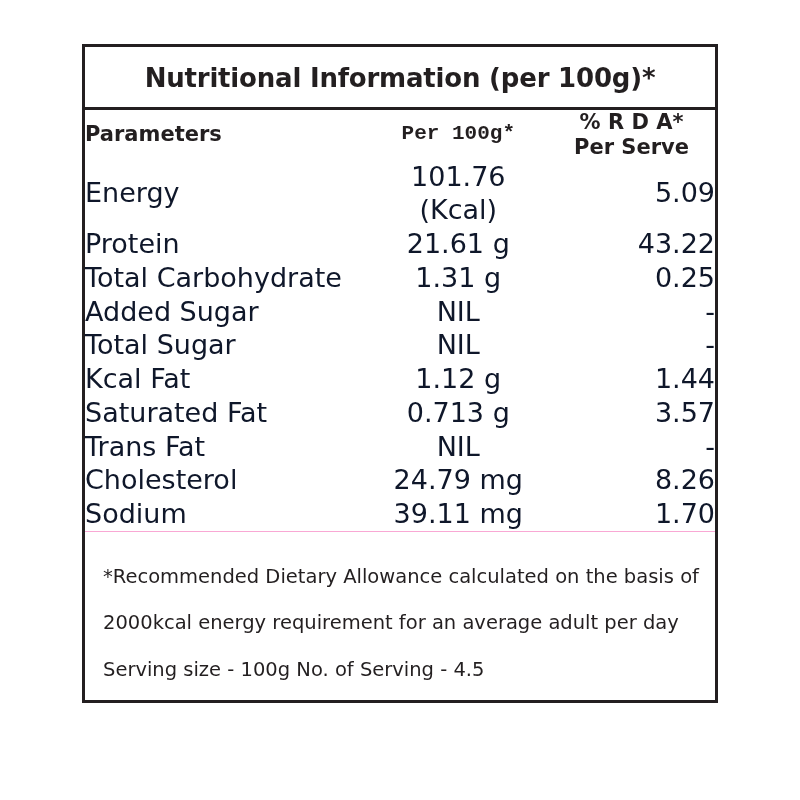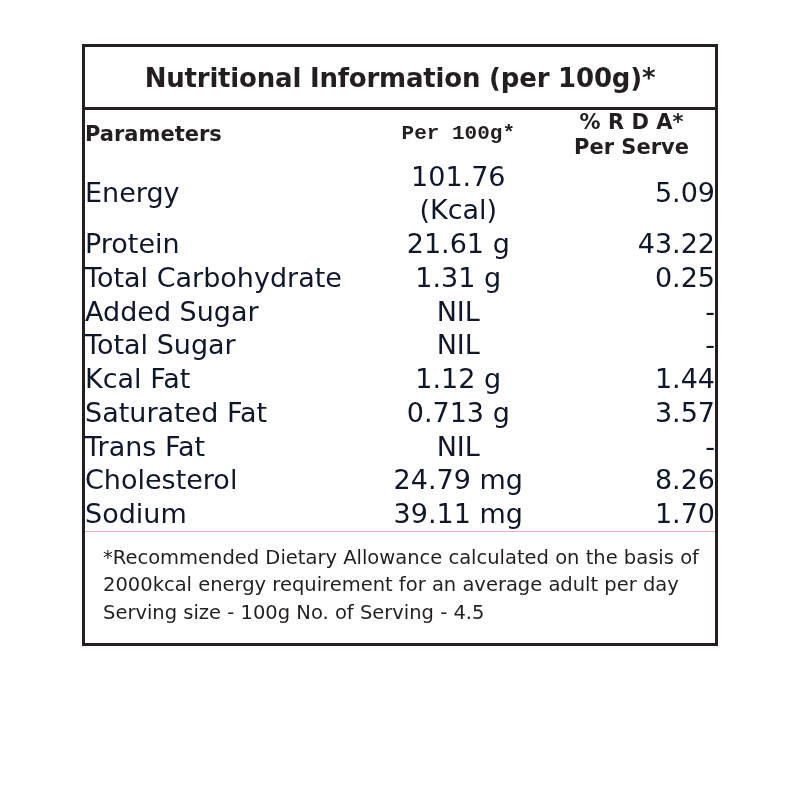--- a/index.html
+++ b/index.html
@@ -111,20 +111,21 @@
   }
 
   .footnote {
     padding: 12px 16px 16px 18px;
     font-size: 19.5px;
     line-height: 1.42;
     color: #231f20;
   }
   .footnote div {
     white-space: nowrap;
+    margin-top: 19px;
   }
 </style>
 </head>
 <body>
 
 <div class="page">
   <div class="nutrition-panel">
 
     <div class="panel-title">Nutritional Information (per 100g)*</div>
 

